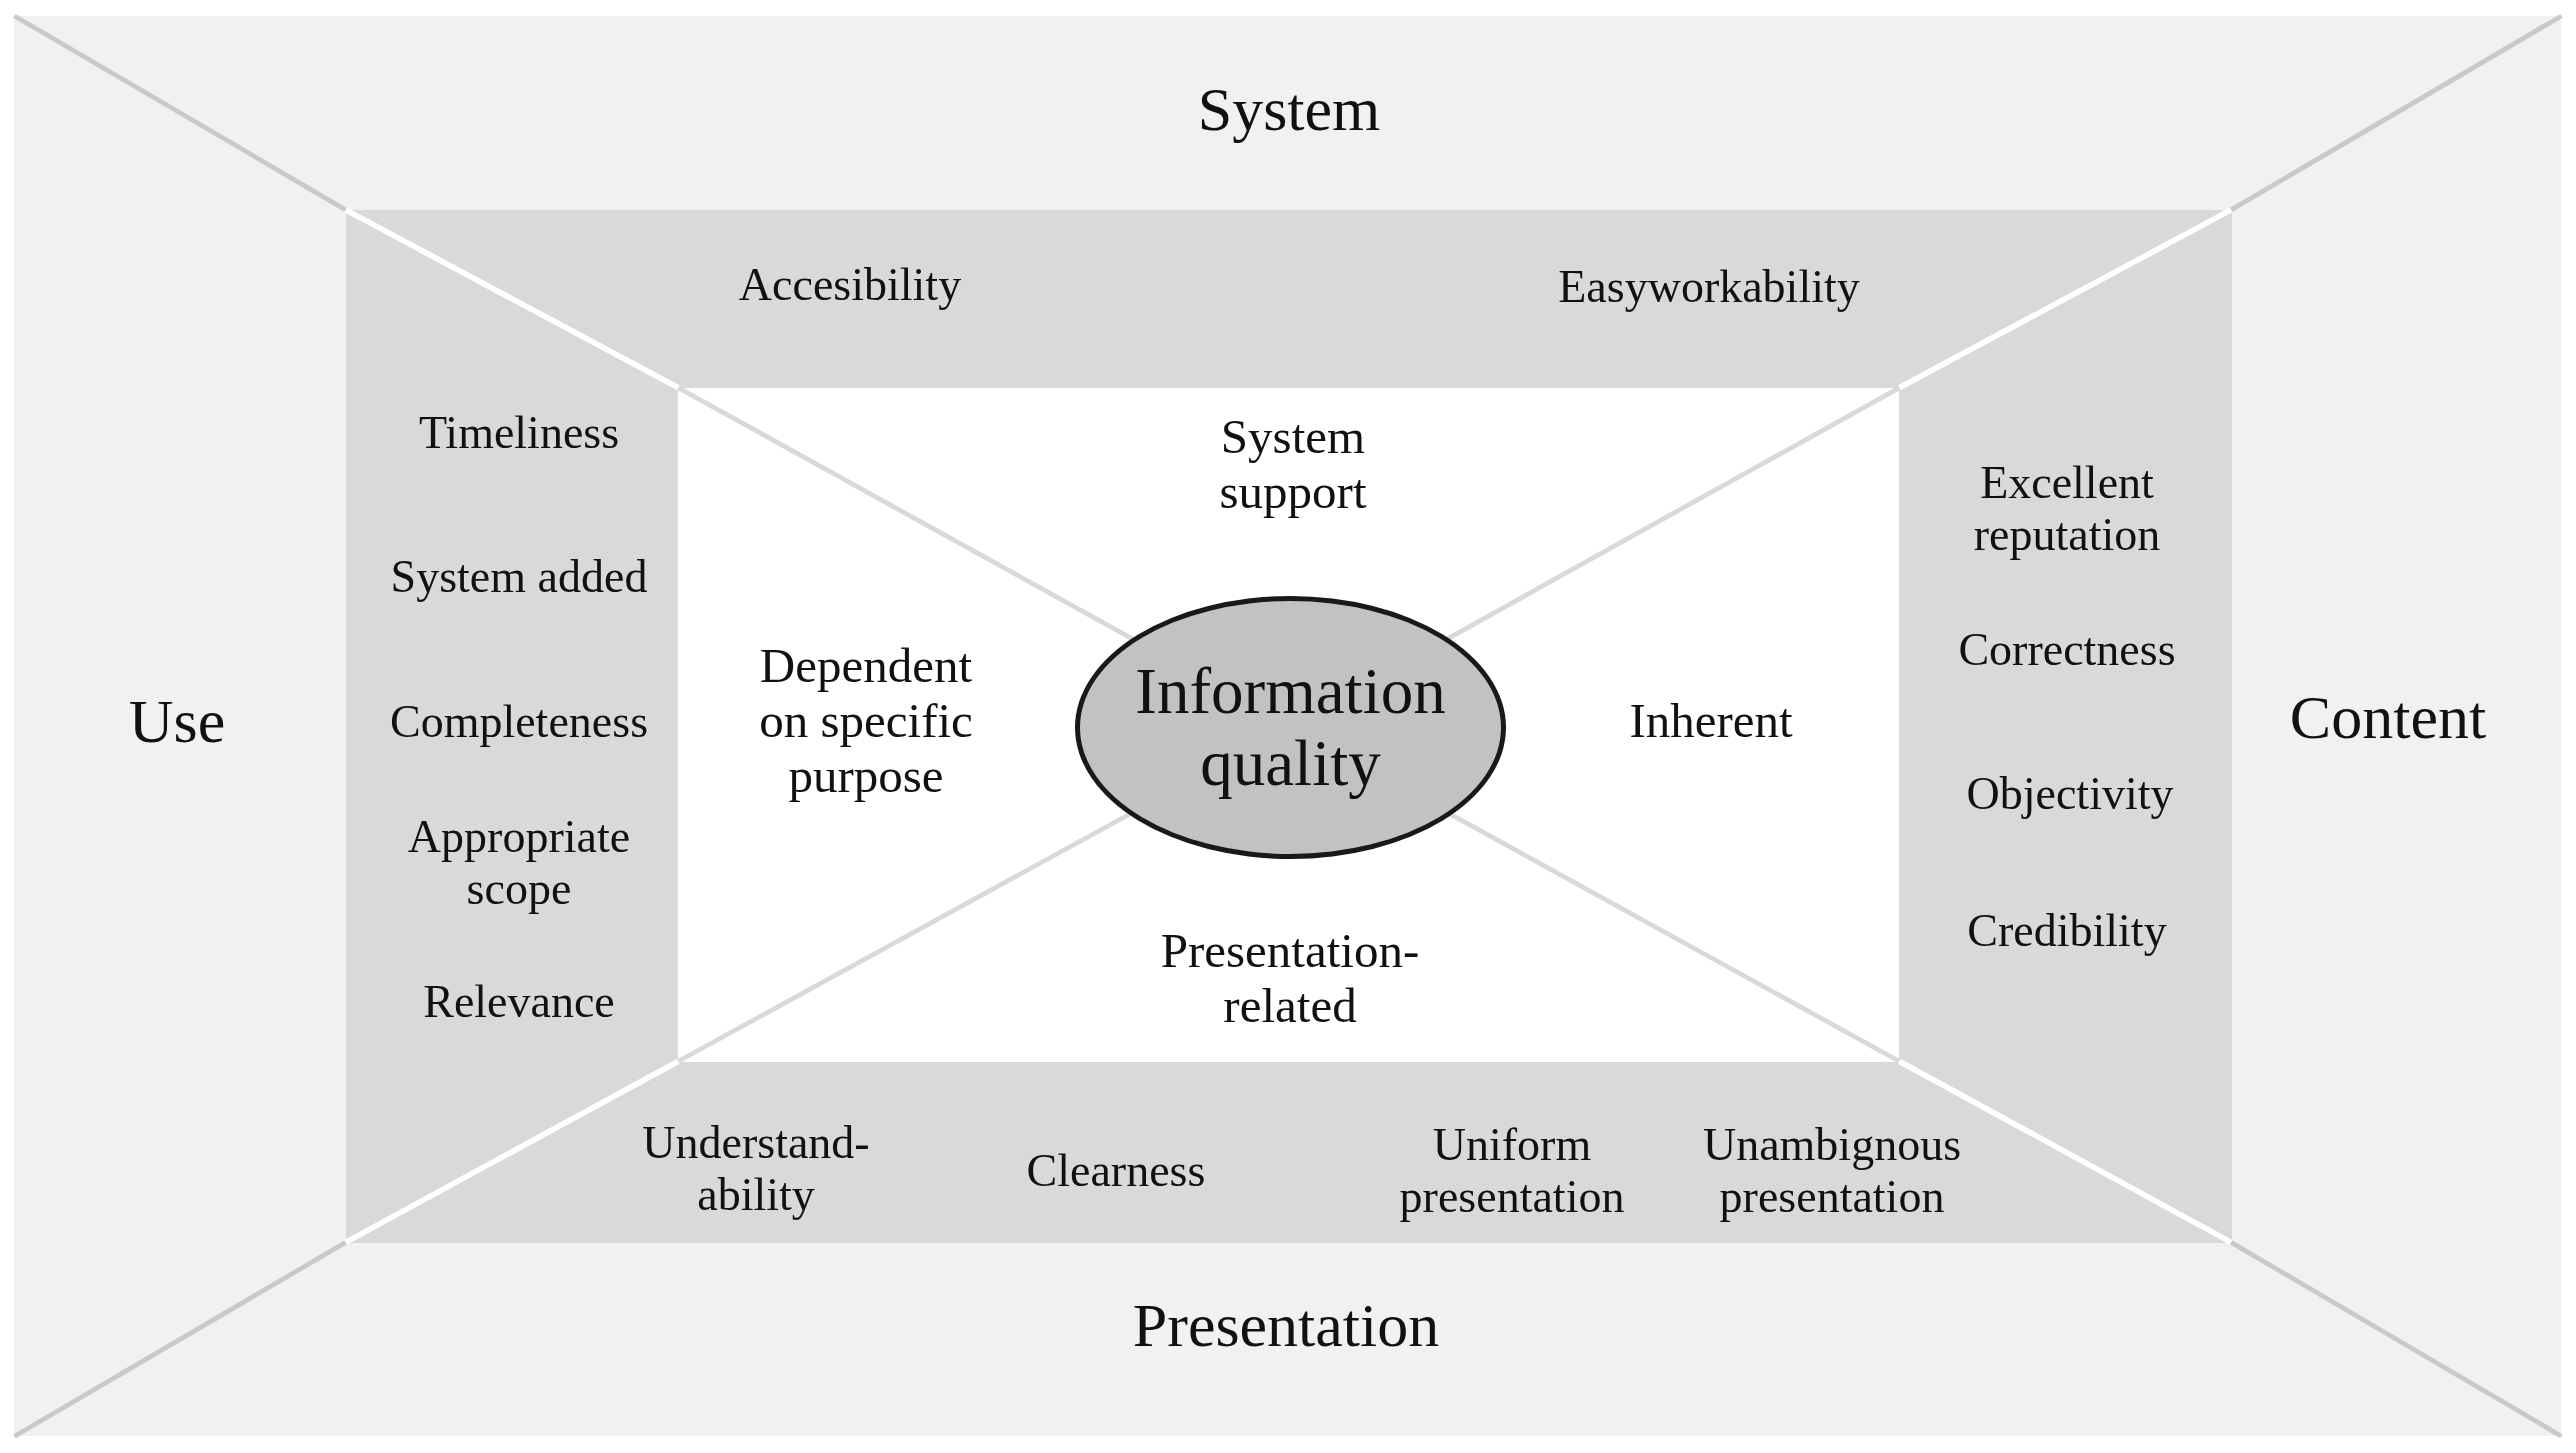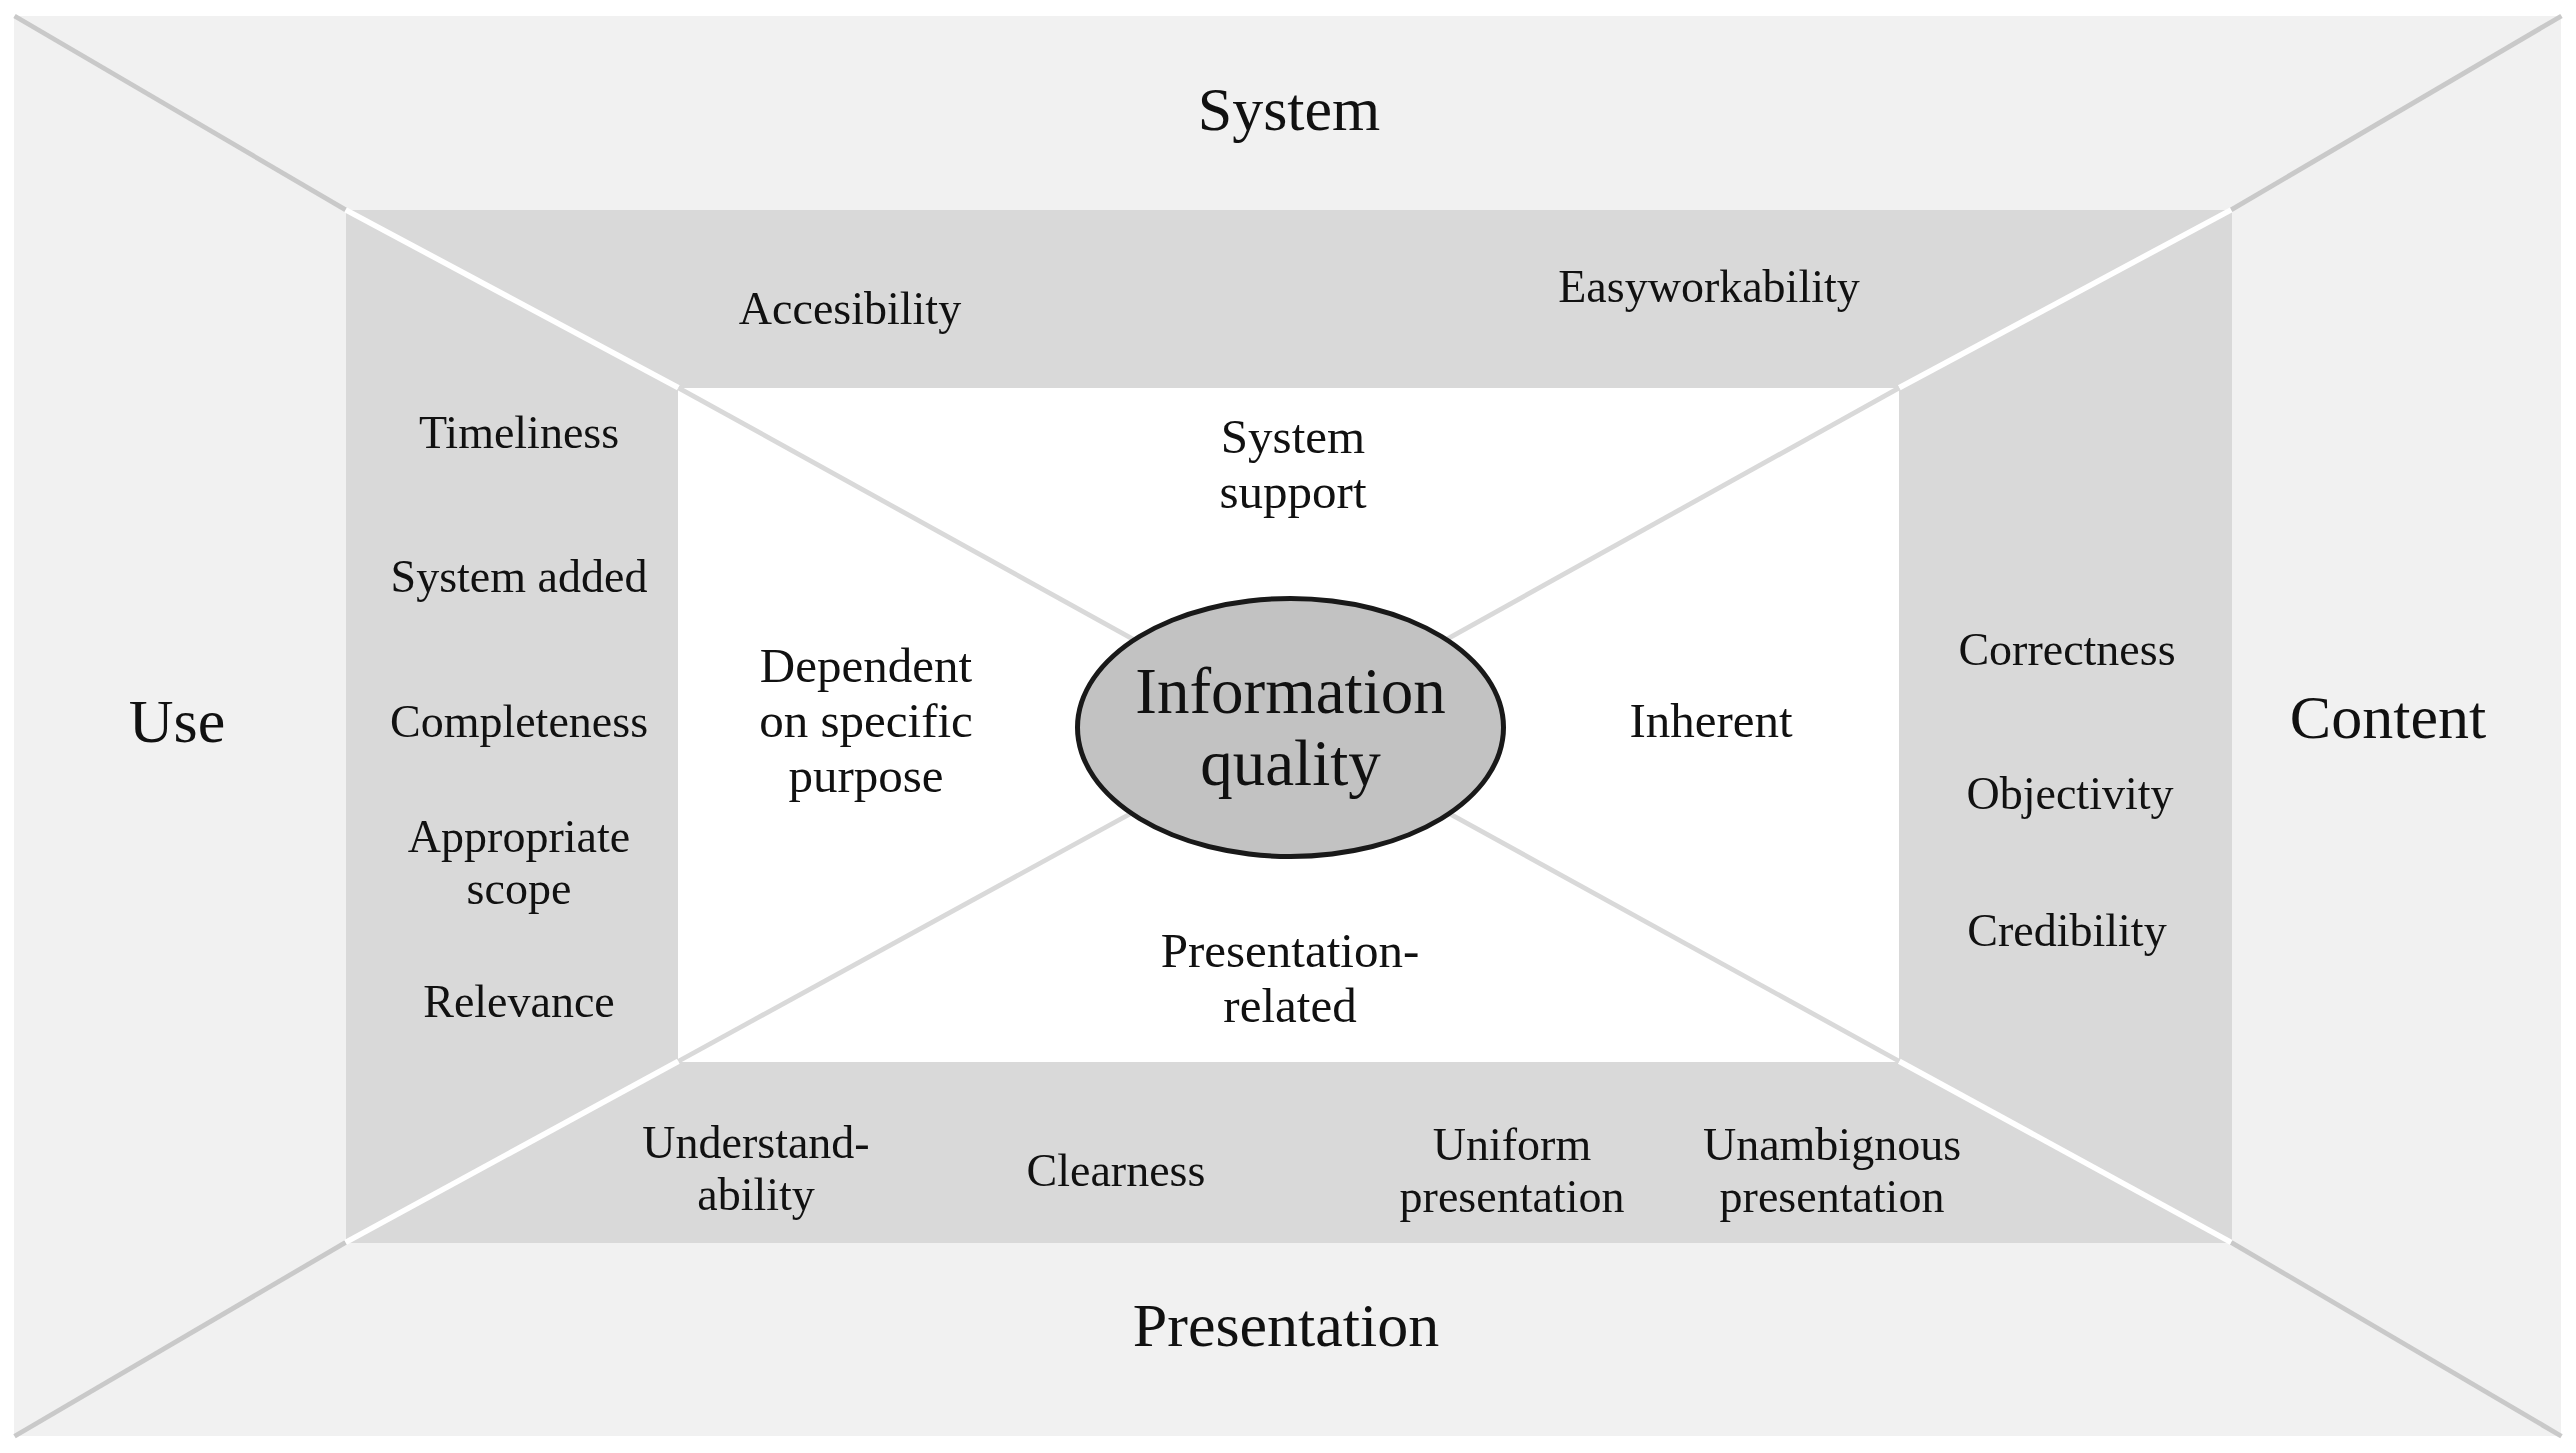--- a/index.html
+++ b/index.html
@@ -69,30 +69,32 @@
   <div id="center-ellipse">
     <div class="label-inner">Information
 quality</div>
   </div>
 
   <div class="label t-outer" style="left:1289px;top:110px;">System</div>
   <div class="label t-outer" style="left:177px;top:722px;">Use</div>
   <div class="label t-outer" style="left:2388px;top:718px;">Content</div>
   <div class="label t-outer" style="left:1286px;top:1326px;">Presentation</div>
 
-  <div class="label t-band" style="left:850px;top:285px;margin-top:24px;">Accesibility</div>
+  <div class="label t-band" style="left:850px;top:285px;">Accesibility</div>
   <div class="label t-band" style="left:1709px;top:287px;">Easyworkability</div>
 
   <div class="label t-band" style="left:519px;top:433px;">Timeliness</div>
   <div class="label t-band" style="left:519px;top:577px;">System added</div>
   <div class="label t-band" style="left:519px;top:722px;">Completeness</div>
   <div class="label t-band" style="left:519px;top:863px;">Appropriate
 scope</div>
   <div class="label t-band" style="left:519px;top:1002px;">Relevance</div>
 
+  <div class="label t-band" style="left:2067px;top:509px;">Excellent
+reputation</div>
   <div class="label t-band" style="left:2067px;top:650px;">Correctness</div>
   <div class="label t-band" style="left:2070px;top:794px;">Objectivity</div>
   <div class="label t-band" style="left:2067px;top:931px;">Credibility</div>
 
   <div class="label t-band" style="left:756px;top:1169px;">Understand-
 ability</div>
   <div class="label t-band" style="left:1116px;top:1171px;">Clearness</div>
   <div class="label t-band" style="left:1468px;top:1171px;margin-left:44px;">Uniform
 presentation</div>
   <div class="label t-band" style="left:1832px;top:1171px;">Unambignous

